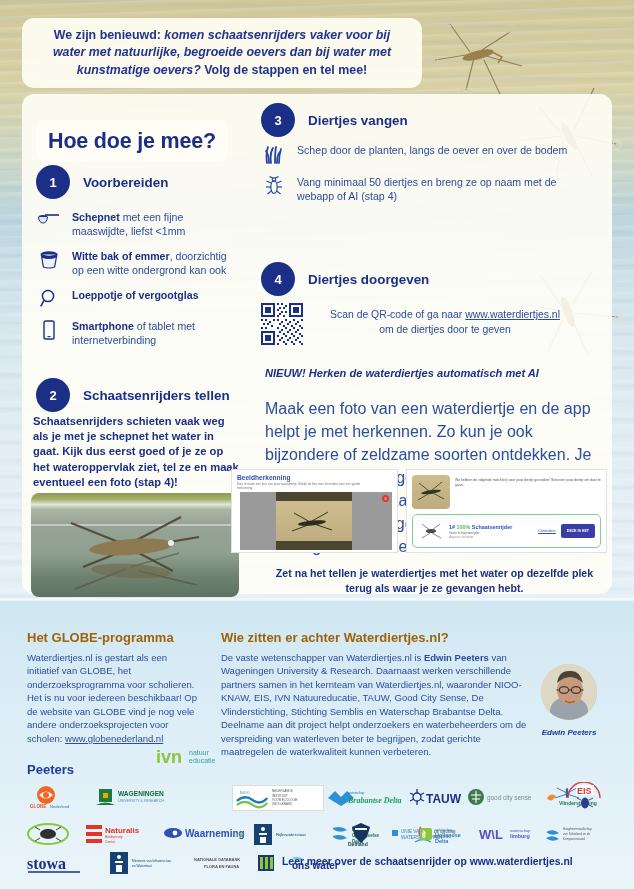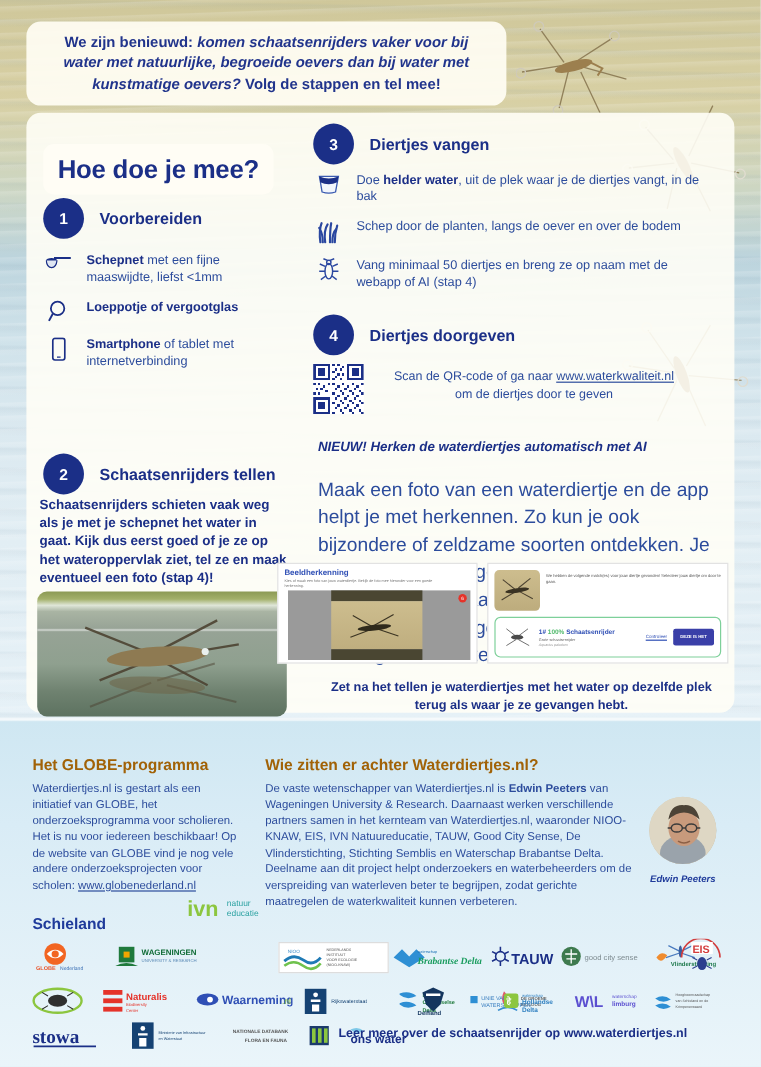--- a/index.html
+++ b/index.html
@@ -282,20 +282,32 @@
   <div class="bullet">
     <span class="ic">
       <svg width="22" height="15" viewBox="0 0 22 15">
         <line x1="7" y1="4" x2="21" y2="4" stroke="#1b2f87" stroke-width="1.6"></line>
         <ellipse cx="5" cy="6" rx="4.6" ry="2" fill="#1b2f87"></ellipse>
         <path d="M0.5 6 q0.6 6 4.5 6 q3.9 0 4.5 -6" fill="#dfe6f2" stroke="#1b2f87" stroke-width="1"></path>
       </svg>
     </span>
     <span class="tx">
       <b>Schepnet</b><span> met een fijne maaswijdte, liefst &lt;1mm</span>
+    </span>
+  </div>
+  <div class="bullet">
+    <span class="ic">
+      <svg width="20" height="19" viewBox="0 0 20 19">
+        <ellipse cx="10" cy="4" rx="8" ry="2.8" fill="#1b2f87"></ellipse>
+        <path d="M2.2 4 L4.4 17 q5.6 2 11.2 0 L18 4 Z" fill="#eef2f9" stroke="#1b2f87" stroke-width="1.2"></path>
+        <path d="M2.2 4 q7.8 3.6 15.8 0 L17.2 7.4 q-7.4 3.2 -14.6 0 Z" fill="#1b2f87"></path>
+      </svg>
+    </span>
+    <span class="tx">
+      <b>Witte bak of emmer</b><span>, doorzichtig op een witte ondergrond kan ook</span>
     </span>
   </div>
   <div class="bullet">
     <span class="ic">
       <svg width="19" height="19" viewBox="0 0 19 19">
         <circle cx="8" cy="7" r="5.6" fill="none" stroke="#1b2f87" stroke-width="1.5"></circle>
         <line x1="4" y1="11.4" x2="0.8" y2="17.4" stroke="#1b2f87" stroke-width="1.6"></line>
       </svg>
     </span>
     <span class="tx">
@@ -341,31 +353,20 @@
     <ellipse cx="100" cy="78" rx="40" ry="7" fill="#6e6447" opacity="0.55" transform="rotate(3 100 78)"></ellipse>
   </svg>
 </div>
 
 <div class="step-head" style="left:261px; top:103px;">
   <div class="step-badge">3</div>
   <div class="step-title">Diertjes vangen</div>
 </div>
 
 <div class="bullet-list" style="left:261px; top:143px; width:330px;">
-  <div class="bullet">
-    <span class="ic">
-      <svg width="20" height="19" viewBox="0 0 20 19">
-        <path d="M2.2 3 L4.4 16 q5.6 2 11.2 0 L18 3 Z" fill="#f2f6fc" stroke="#3a5ab0" stroke-width="1.1"></path>
-        <path d="M2.2 3 q7.8 3.6 15.8 0 L17.1 7.8 q-7.2 3.3 -14.3 0 Z" fill="#1b2f87"></path>
-      </svg>
-    </span>
-    <span class="tx">
-      <span>Doe </span><b>helder water</b><span>, uit de plek waar je de diertjes vangt, in de bak</span>
-    </span>
-  </div>
   <div class="bullet">
     <span class="ic">
       <svg width="22" height="20" viewBox="0 0 22 20">
         <g fill="none" stroke="#2a47a0" stroke-width="1.8" stroke-linecap="round">
           <path d="M4 19 C3 12 3 8 5 3"></path>
             <path d="M8 19 C7 12 8 7 10 4"></path>
           <path d="M12 19 C12 12 12 8 13 3"></path>
             <path d="M16 19 C16 12 17 8 18 5"></path>
           <path d="M6 19 C6 13 5 10 3 7"></path>
             <path d="M14 19 C14 13 15 10 17 8"></path>
@@ -475,21 +476,21 @@
         <rect x="8" y="20" width="1" height="1"></rect>
         <rect x="12" y="20" width="1" height="1"></rect>
       <rect x="16" y="20" width="1" height="1"></rect>
         <rect x="20" y="20" width="1" height="1"></rect>
     </g>
   </svg>
 </div>
 
 <div style="position:absolute; left:314px; top:307px; width:262px; text-align:center;
             color:#2c4c9c; font-size:10.4px; line-height:1.45;">
-  <span>Scan de QR-code of ga naar </span><a href="#" class="ulink" style="color:#2c4c9c;">www.waterkwaliteit.nl</a><br>
+  <span>Scan de QR-code of ga naar </span><a href="#" class="ulink" style="color:#2c4c9c;">www.waterdiertjes.nl</a><br>
   <span>om de diertjes door te geven</span>
 </div>
 
 <div id="ai-head">NIEUW! Herken de waterdiertjes automatisch met AI</div>
 <div id="ai-body">Maak een foto van een waterdiertje en de app helpt je met herkennen. Zo kun je ook bijzondere of zeldzame soorten ontdekken. Je foto's worden doorgestuurd naar waarneming.nl, waar experts meekijken. De gegevens worden gebruikt voor onderzoek en het volgen van waterkwaliteit.</div>
 
 <div id="shot-left" class="shot">
   <div style="padding:4px 5px 2px 5px;">
     <div class="sh-title">Beeldherkenning</div>
     <div class="sh-sub" style="margin-top:1px; width:140px;">Kies of maak een foto van jouw waterdiertje. Bekijk de foto mee hieronder voor een goede herkenning.</div>
@@ -579,21 +580,21 @@
         <ellipse cx="35" cy="26" rx="4.6" ry="3.4"></ellipse>
       <path d="M27.6 26 h2.8"></path>
         <path d="M18.4 26 h-3"></path>
         <path d="M39.6 26 h3"></path>
     </g>
     <path d="M24 37 q5 3 10 0" stroke="#8c6046" stroke-width="1.3" fill="none"></path>
   </svg>
 </div>
 <div id="avatar-name">Edwin Peeters</div>
 
-<div id="partners-h">Schieland</div>
+<div id="partners-h">Peeters</div>
 
 <div class="logo" style="left:26px; top:784px; width:62px; height:26px;">
   <svg width="62" height="26" viewBox="0 0 62 26">
     <circle cx="20" cy="11" r="9" fill="#f26522"></circle>
     <path d="M13 11 q7 -7 14 0 q-7 7 -14 0z" fill="#fff"></path>
     <circle cx="20" cy="11" r="3" fill="#f26522"></circle>
     <text x="4" y="24" font-size="4.6" font-weight="bold" fill="#e8562c" font-family="Liberation Sans, sans-serif">GLOBE</text>
     <text x="24" y="24" font-size="4.2" fill="#3a6fb5" font-family="Liberation Sans, sans-serif">Nederland</text>
   </svg>
 </div>

